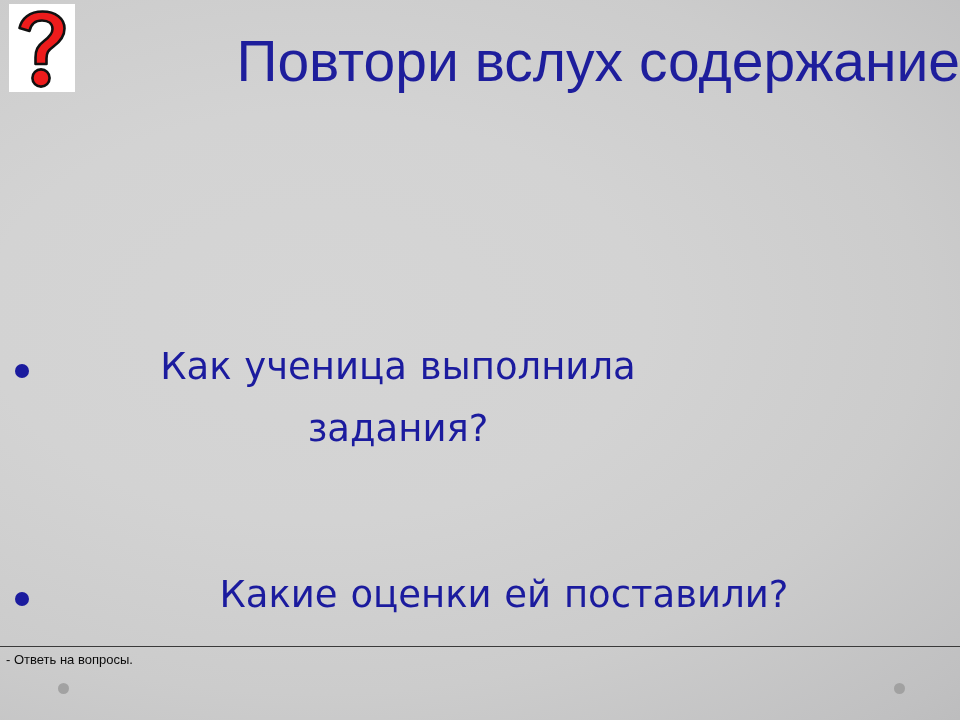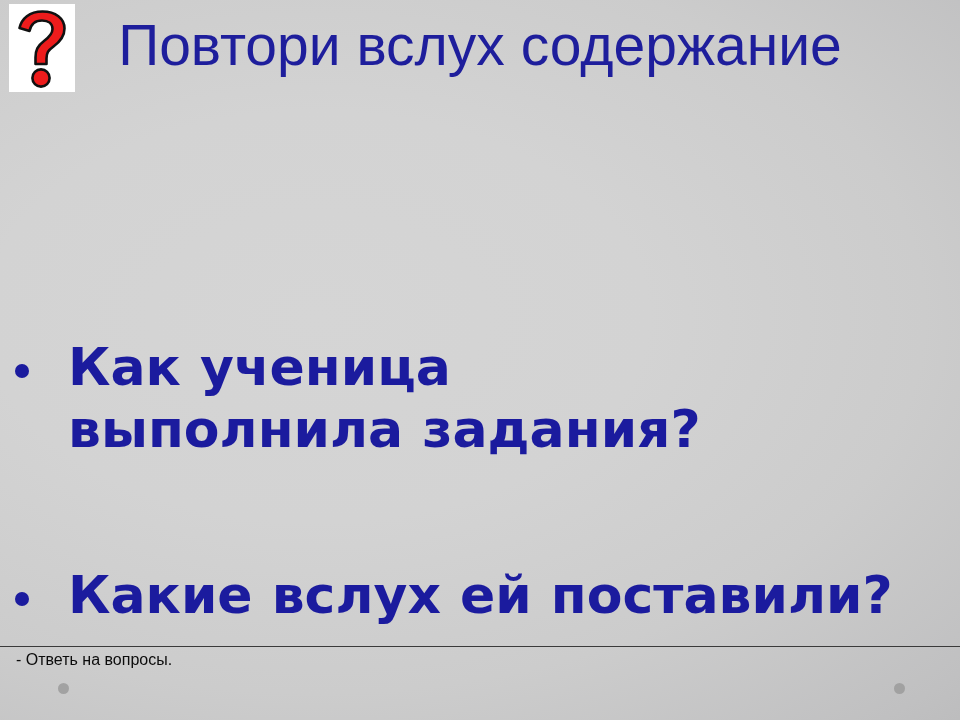--- a/index.html
+++ b/index.html
@@ -41,23 +41,23 @@
   #qmark-icon svg {
     display: block;
     width: 66px;
     height: 88px;
   }
 
   
   #title-block {
     position: absolute;
     left: 0;
-    top: 0;
+    top: 16px;
     width: 960px;
-    text-align: center;
+    text-align: right;
   }
   .title-line {
     color: #1e1e9c;
     font-family: "Liberation Sans", sans-serif;
     font-weight: 400;
     font-size: 57px;
     line-height: 78px;
     letter-spacing: 0px;
     white-space: nowrap;
   }
@@ -87,46 +87,47 @@
     top: 28px;
     width: 14px;
     height: 14px;
     border-radius: 50%;
     background: #1b1b9e;
   }
   .bullet-text {
     display: block;
     color: #1b1b9e;
     font-family: "DejaVu Sans", sans-serif;
-    font-weight: 700;
-    font-size: 52px;
+    font-weight: 400;
+    font-size: 37px;
     line-height: 62px;
     max-width: 660px;
     word-spacing: 1px;
+    text-align: center;
   }
   .bullet-item.wide .bullet-text {
     max-width: 880px;
   }
 
   
   #footer-divider {
     position: absolute;
     left: 0;
     top: 646px;
     width: 960px;
     height: 1px;
     background: #3a3a3a;
   }
   #footer-note {
     position: absolute;
-    left: 16px;
+    left: 6px;
     top: 650px;
     color: #0c0c0c;
     font-family: "Liberation Sans", sans-serif;
-    font-size: 16px;
+    font-size: 13px;
     line-height: 20px;
     white-space: nowrap;
   }
 
   
   .deco-dot {
     position: absolute;
     width: 11px;
     height: 11px;
     border-radius: 50%;
@@ -152,21 +153,21 @@
     <div class="title-line l1">Повтори вслух содержание</div>
   </div>
 
   <div id="bullet-list">
     <div class="bullet-item">
       <span class="bullet-dot"></span>
       <span class="bullet-text">Как ученица выполнила задания?</span>
     </div>
     <div class="bullet-item wide">
       <span class="bullet-dot"></span>
-      <span class="bullet-text">Какие вслух ей поставили?</span>
+      <span class="bullet-text">Какие оценки ей поставили?</span>
     </div>
   </div>
 
   <div id="footer-divider"></div>
   <div id="footer-note">- Ответь на вопросы.</div>
 
   <span class="deco-dot" id="deco-dot-left"></span>
   <span class="deco-dot" id="deco-dot-right"></span>
 
 </div>

